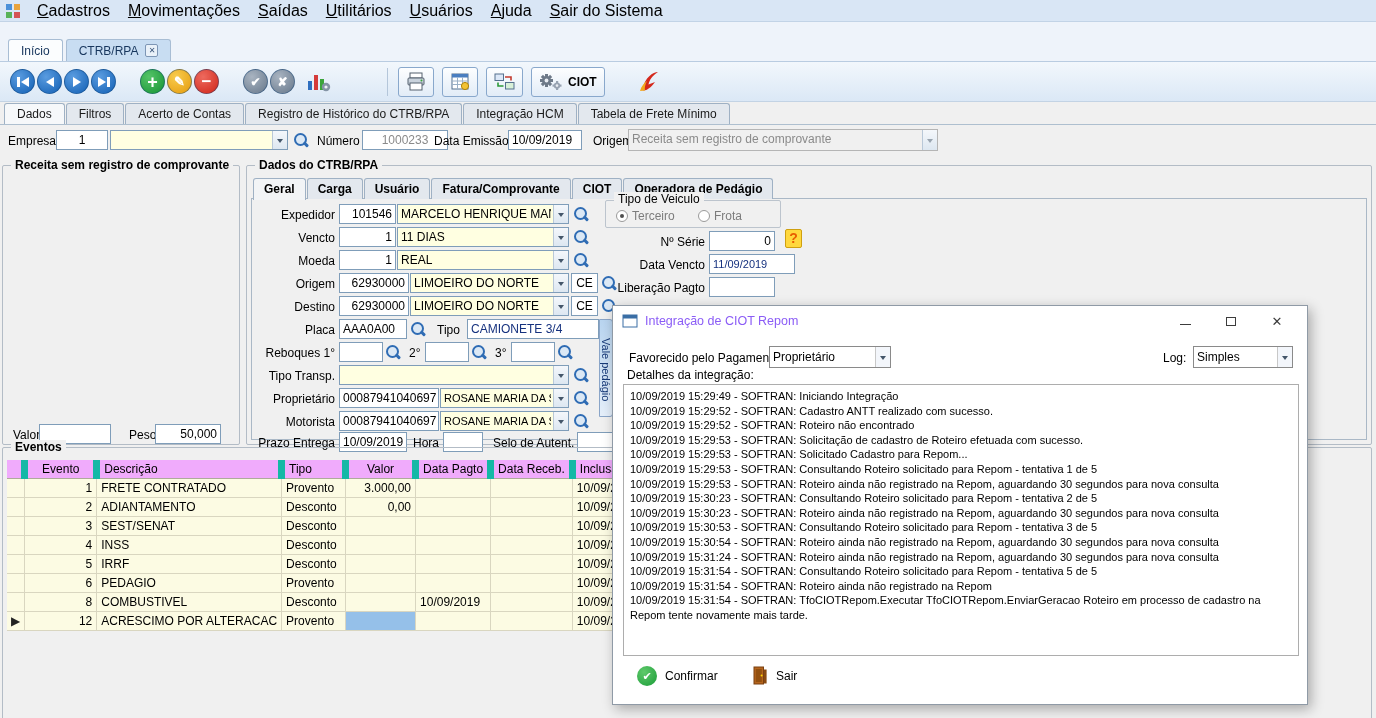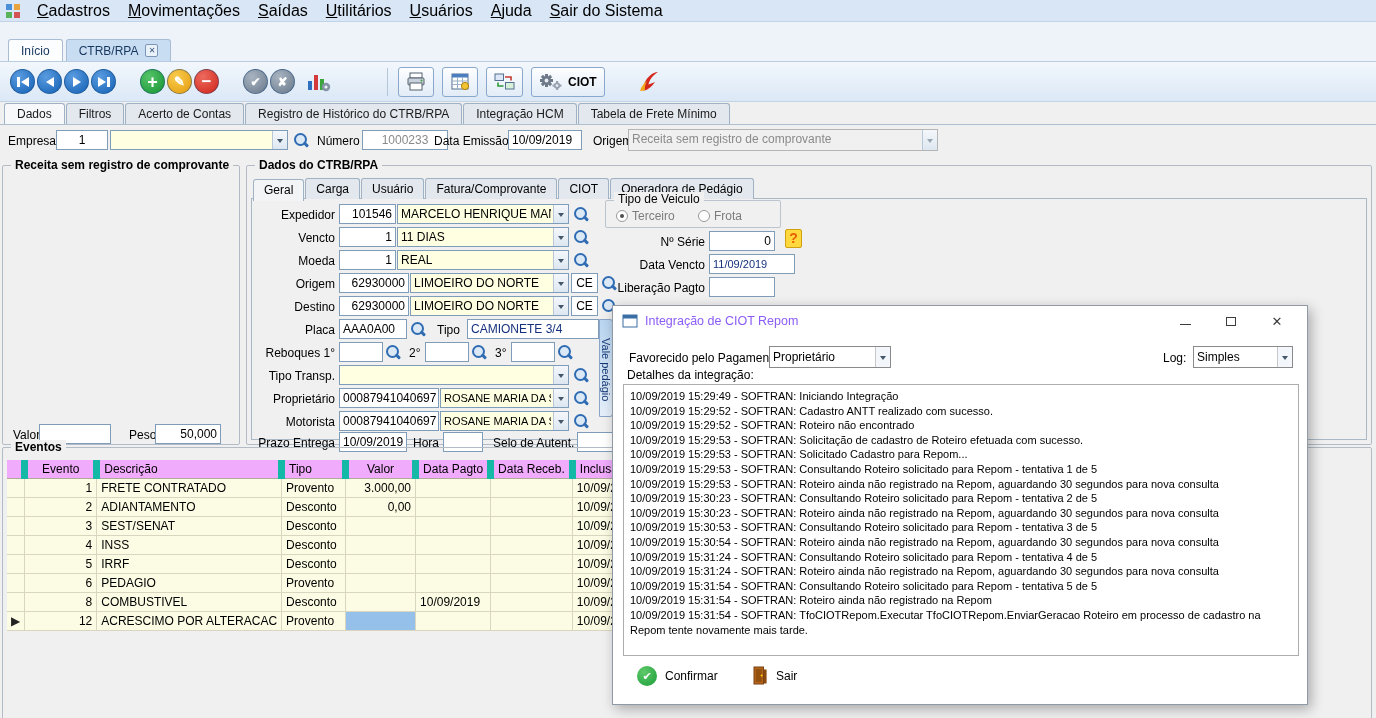--- a/index.html
+++ b/index.html
@@ -62,21 +62,21 @@
   .dd::after{content:'';border:3.5px solid transparent;border-top:4.5px solid #44566a;margin-top:5px;}
   .combo.dis .dd::after{border-top-color:#9aa5b0;}
   .lens{position:absolute;width:16px;height:17px;}
   .lens::before{content:'';position:absolute;left:1px;top:1px;width:9px;height:9px;border:2px solid #2f6cb4;border-radius:50%;background:#dbe8f5;}
   .lens::after{content:'';position:absolute;left:10px;top:11px;width:6px;height:2.5px;background:#2f6cb4;transform:rotate(45deg);border-radius:1px;}
 
   .groupbox{position:absolute;border:1px solid #b3bcc6;border-radius:2px;}
   .legend{position:absolute;top:-8px;left:8px;background:#f0f0f0;padding:0 4px;font-weight:bold;font-size:12px;white-space:nowrap;}
   .legend.sm{font-weight:normal;}
 
-  .inner-tabs{position:absolute;left:6px;top:12px;display:flex;align-items:center;height:21px;}
+  .inner-tabs{position:absolute;left:6px;top:12px;display:flex;align-items:flex-end;height:21px;font-weight:bold;}
   .inner-tab{padding:3px 10px;margin-right:1px;border:1px solid #9fb1c4;border-bottom:none;border-radius:3px 3px 0 0;background:#e3e8ee;font-size:12px;}
   .inner-tab.active{background:#f2f4f6;position:relative;top:1px;padding-bottom:4px;}
   .tab-panel{position:absolute;left:4px;right:4px;top:32px;bottom:4px;border:1px solid #aab8c6;background:#f0f0f0;}
 
   .radio{position:absolute;width:12px;height:12px;border:1px solid #9a9a9a;border-radius:50%;background:#fff;}
   .radio.checked::after{content:'';position:absolute;left:3px;top:3px;width:4px;height:4px;border-radius:50%;background:#4e4e4e;}
   .radio-lb{position:absolute;color:#7c7c7c;font-size:12px;}
   .help{position:absolute;width:17px;height:19px;background:#ffd83d;border:1px solid #cfa010;border-radius:2px;color:#e85d00;font-weight:bold;text-align:center;font-size:14px;line-height:17px;}
   .help::before{content:'?';}
   .vale{position:absolute;width:14px;height:98px;border:1px solid #8aa5c8;background:linear-gradient(#b9d5f0,#e5effa);color:#173a78;font-size:11px;writing-mode:vertical-rl;text-align:center;padding-top:3px;border-radius:0 3px 3px 0;}
@@ -521,21 +521,20 @@
           <div class="log-line">10/09/2019 15:29:52 - SOFTRAN: Cadastro ANTT realizado com sucesso.</div>
           <div class="log-line">10/09/2019 15:29:52 - SOFTRAN: Roteiro não encontrado</div>
           <div class="log-line">10/09/2019 15:29:53 - SOFTRAN: Solicitação de cadastro de Roteiro efetuada com sucesso.</div>
           <div class="log-line">10/09/2019 15:29:53 - SOFTRAN: Solicitado Cadastro para Repom...</div>
           <div class="log-line">10/09/2019 15:29:53 - SOFTRAN: Consultando Roteiro solicitado para Repom - tentativa 1 de 5</div>
           <div class="log-line">10/09/2019 15:29:53 - SOFTRAN: Roteiro ainda não registrado na Repom, aguardando 30 segundos para nova consulta</div>
           <div class="log-line">10/09/2019 15:30:23 - SOFTRAN: Consultando Roteiro solicitado para Repom - tentativa 2 de 5</div>
           <div class="log-line">10/09/2019 15:30:23 - SOFTRAN: Roteiro ainda não registrado na Repom, aguardando 30 segundos para nova consulta</div>
           <div class="log-line">10/09/2019 15:30:53 - SOFTRAN: Consultando Roteiro solicitado para Repom - tentativa 3 de 5</div>
           <div class="log-line">10/09/2019 15:30:54 - SOFTRAN: Roteiro ainda não registrado na Repom, aguardando 30 segundos para nova consulta</div>
-          <div class="log-line">10/09/2019 15:31:24 - SOFTRAN: Consultando Roteiro solicitado para Repom - tentativa 4 de 5</div>
           <div class="log-line">10/09/2019 15:31:24 - SOFTRAN: Roteiro ainda não registrado na Repom, aguardando 30 segundos para nova consulta</div>
           <div class="log-line">10/09/2019 15:31:54 - SOFTRAN: Consultando Roteiro solicitado para Repom - tentativa 5 de 5</div>
           <div class="log-line">10/09/2019 15:31:54 - SOFTRAN: Roteiro ainda não registrado na Repom</div>
           <div class="log-line">10/09/2019 15:31:54 - SOFTRAN: TfoCIOTRepom.Executar TfoCIOTRepom.EnviarGeracao Roteiro em processo de cadastro na Repom tente novamente mais tarde.</div>
         </div>
       <button class="dlgbtn" style="left:24px;top:360px">
         <span class="ok-icon"></span>
         <span>Confirmar</span>
       </button>
       <button class="dlgbtn" style="left:140px;top:360px">

